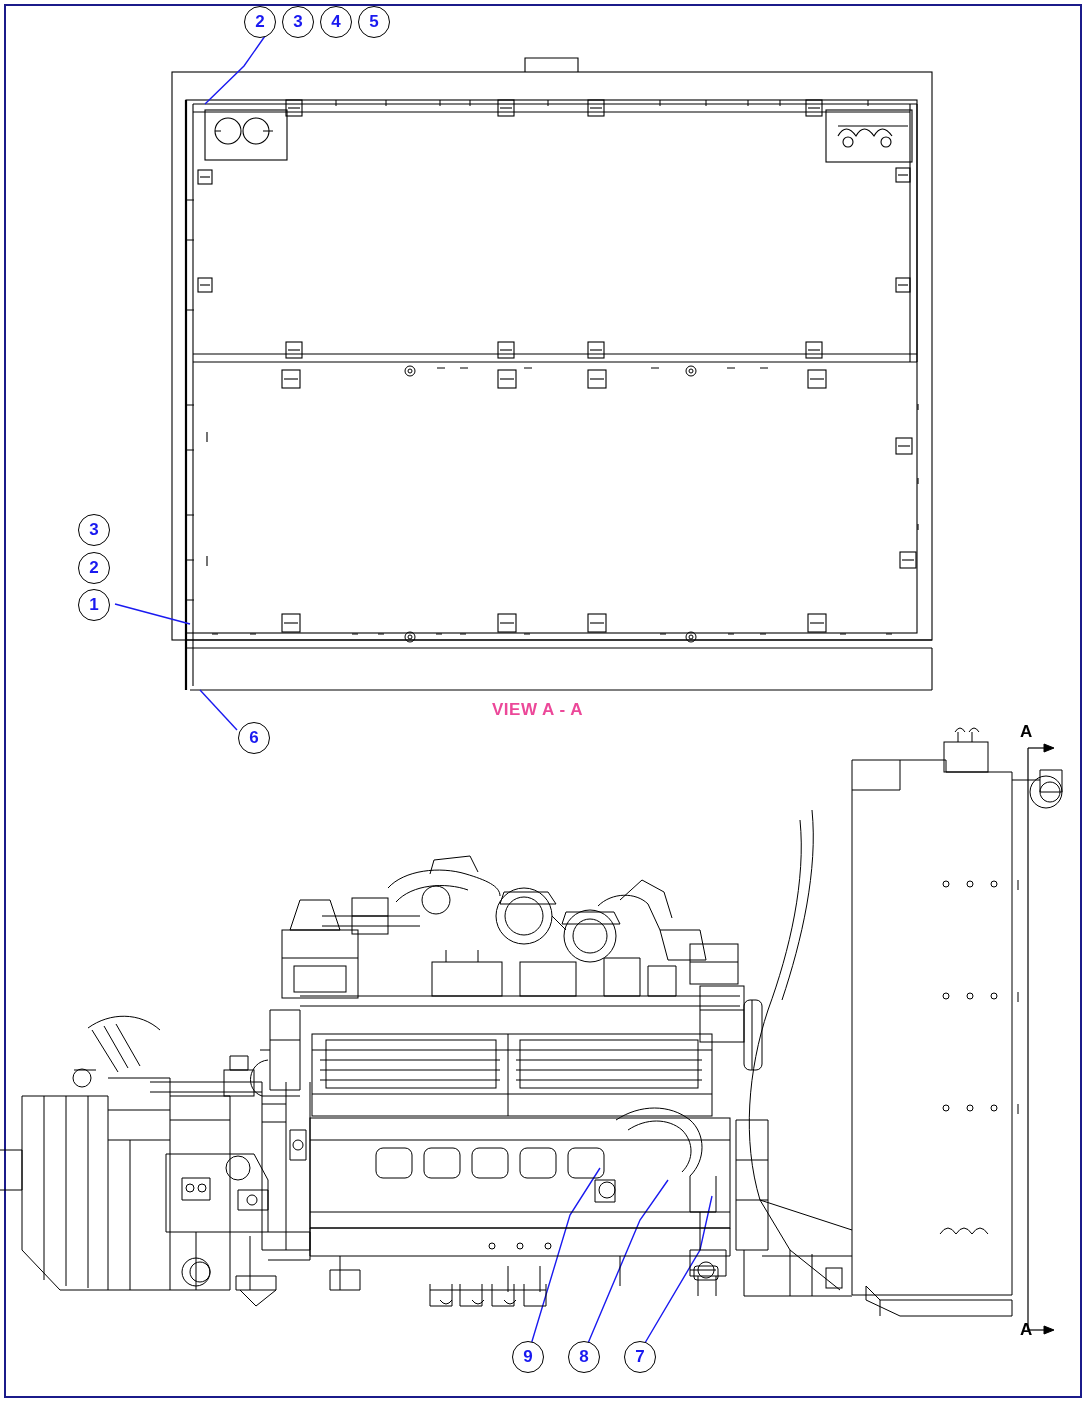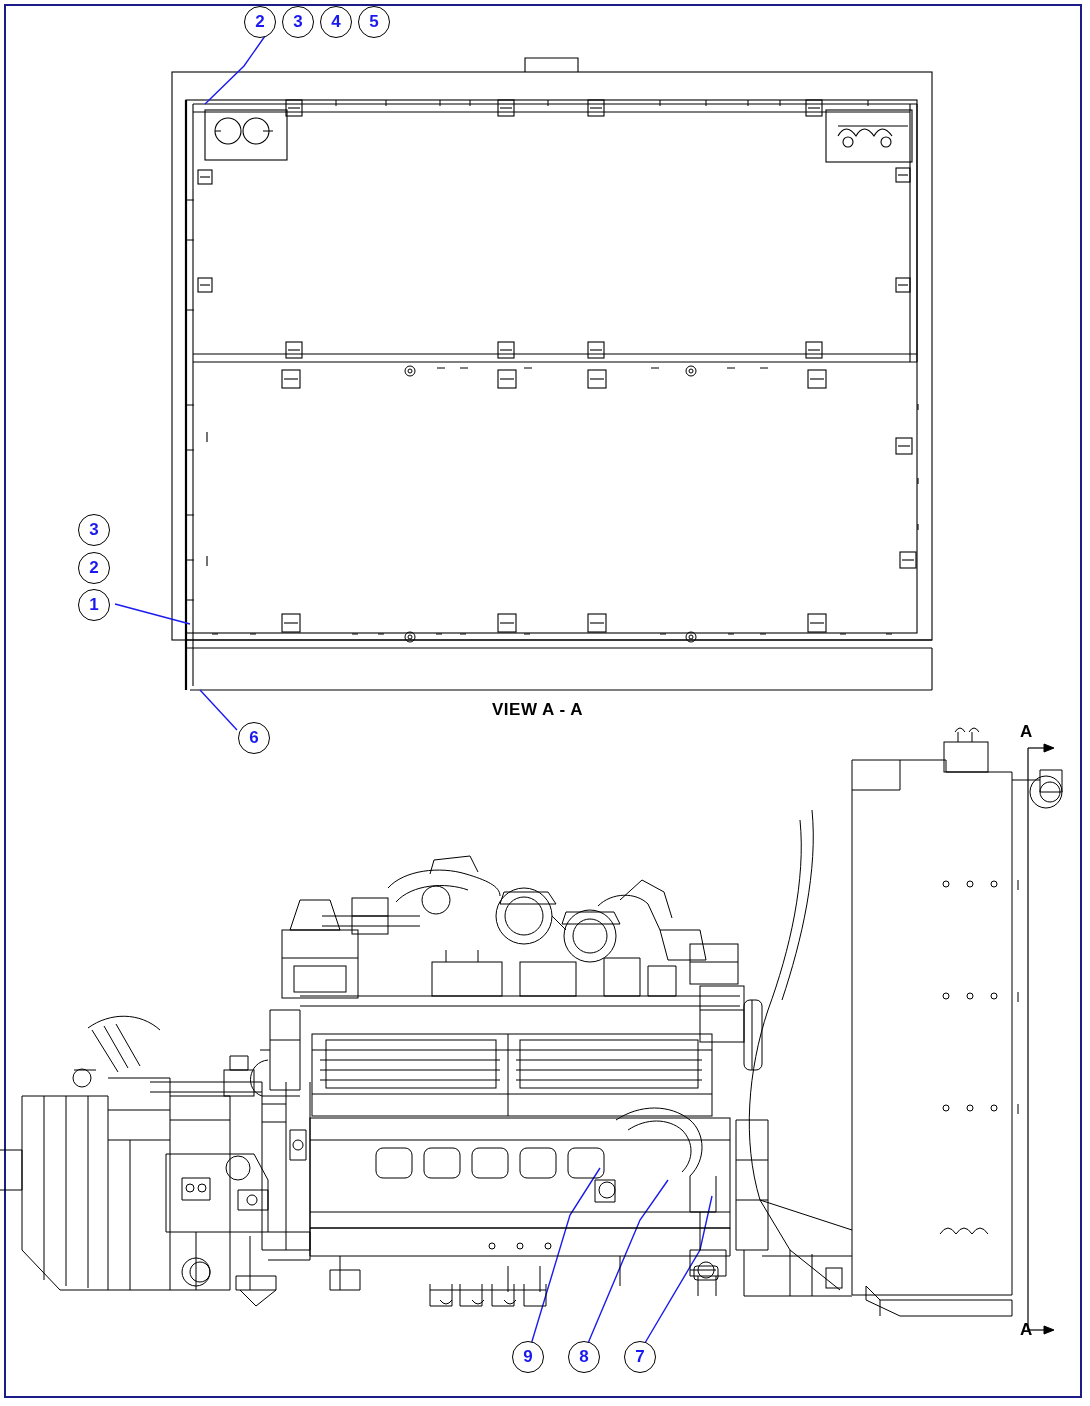--- a/index.html
+++ b/index.html
@@ -3,21 +3,21 @@
 <meta charset="utf-8">
 <style>
   html,body{margin:0;padding:0;background:#ffffff;}
   body{font-family:"Liberation Sans", sans-serif;}
   #page{position:relative;width:1090px;height:1406px;background:#ffffff;overflow:hidden;}
   #frame{position:absolute;left:4px;top:4px;width:1078px;height:1394px;border:2px solid #1b1b8a;box-sizing:border-box;}
   svg.layer{position:absolute;left:0;top:0;width:1090px;height:1406px;}
   .callout{position:absolute;width:30px;height:30px;border-radius:50%;border:1.6px solid #000;background:#fff;
            color:#1a1af0;font-size:17px;font-weight:bold;display:flex;align-items:center;justify-content:center;
            font-family:"Liberation Sans", sans-serif;}
-  .viewlabel{position:absolute;font-size:17px;font-weight:bold;letter-spacing:.5px;color:#000000;}
+  .viewlabel{position:absolute;font-size:17px;font-weight:bold;letter-spacing:.5px;color:#ec4899;}
   .sectmark{position:absolute;font-size:17px;font-weight:bold;color:#000;}
 </style>
 </head>
 <body>
 
 <div id="page">
   <div id="frame"></div>
 
   <svg class="layer" viewBox="0 0 1090 1406">
     <g stroke="#000" fill="none" stroke-width="1.1">

